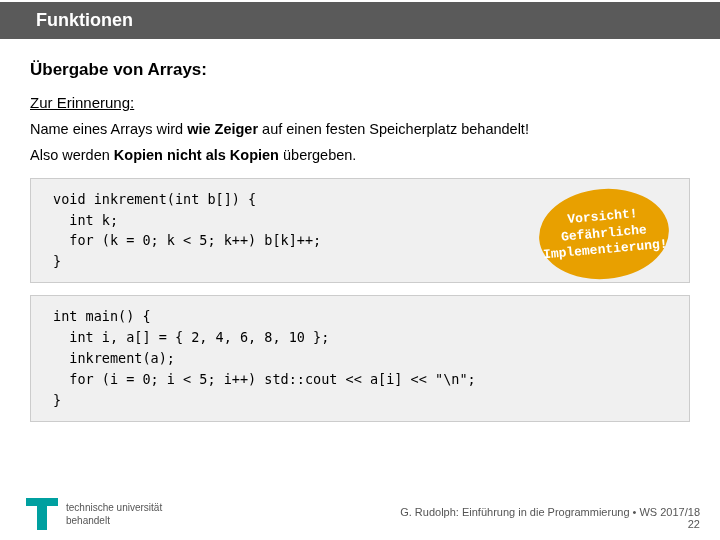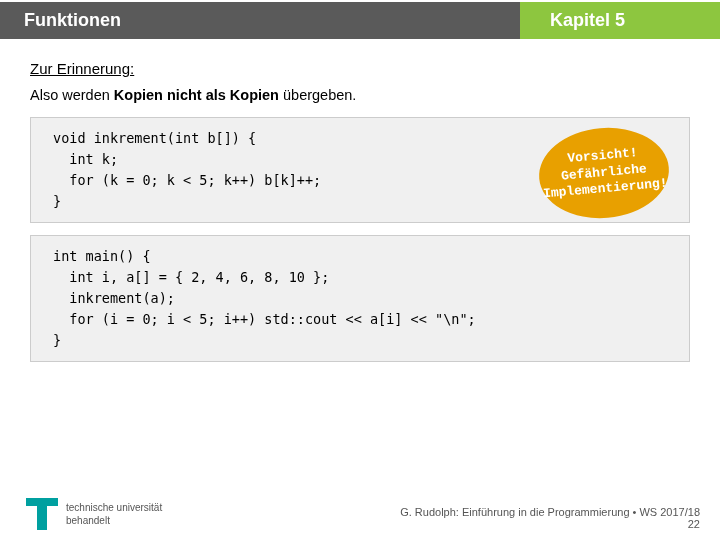--- a/index.html
+++ b/index.html
@@ -19,21 +19,21 @@
       justify-content: space-between;
       align-items: center;
       height: 40px;
     }
 
     .header-title {
       background: #5a5a5a;
       color: #fff;
       font-size: 18px;
       font-weight: bold;
-      padding: 8px 24px;
+      padding: 8px 36px;
       flex: 1;
     }
 
     .header-chapter {
       background: #8dc63f;
       color: #fff;
       font-size: 18px;
       font-weight: bold;
       padding: 8px 30px;
       min-width: 200px;
@@ -132,28 +132,31 @@
       font-size: 10px;
       color: #555;
       line-height: 1.3;
     }
   </style>
 </head>
 <body>
 
 <div class="header">
   <div class="header-title">Funktionen</div>
-  <div class="header-chapter">Kapitel 5</div>
 </div>
 
 <div class="content">
 
+  <div class="section-title">Übergabe von Arrays:</div>
 
   <div class="subtitle">Zur Erinnerung:</div>
 
+  <div class="text-line">
+    Name eines Arrays wird <span class="bold">wie Zeiger</span> auf einen festen Speicherplatz behandelt!
+  </div>
   <div class="text-line" style="margin-bottom:12px;">
     Also werden <span class="bold">Kopien nicht als Kopien</span> übergeben.
   </div>
 
   <div class="code-block" style="margin-bottom:12px;">
     <pre>void inkrement(int b[]) {
   int k;
   for (k = 0; k &lt; 5; k++) b[k]++;
 }</pre>
 

